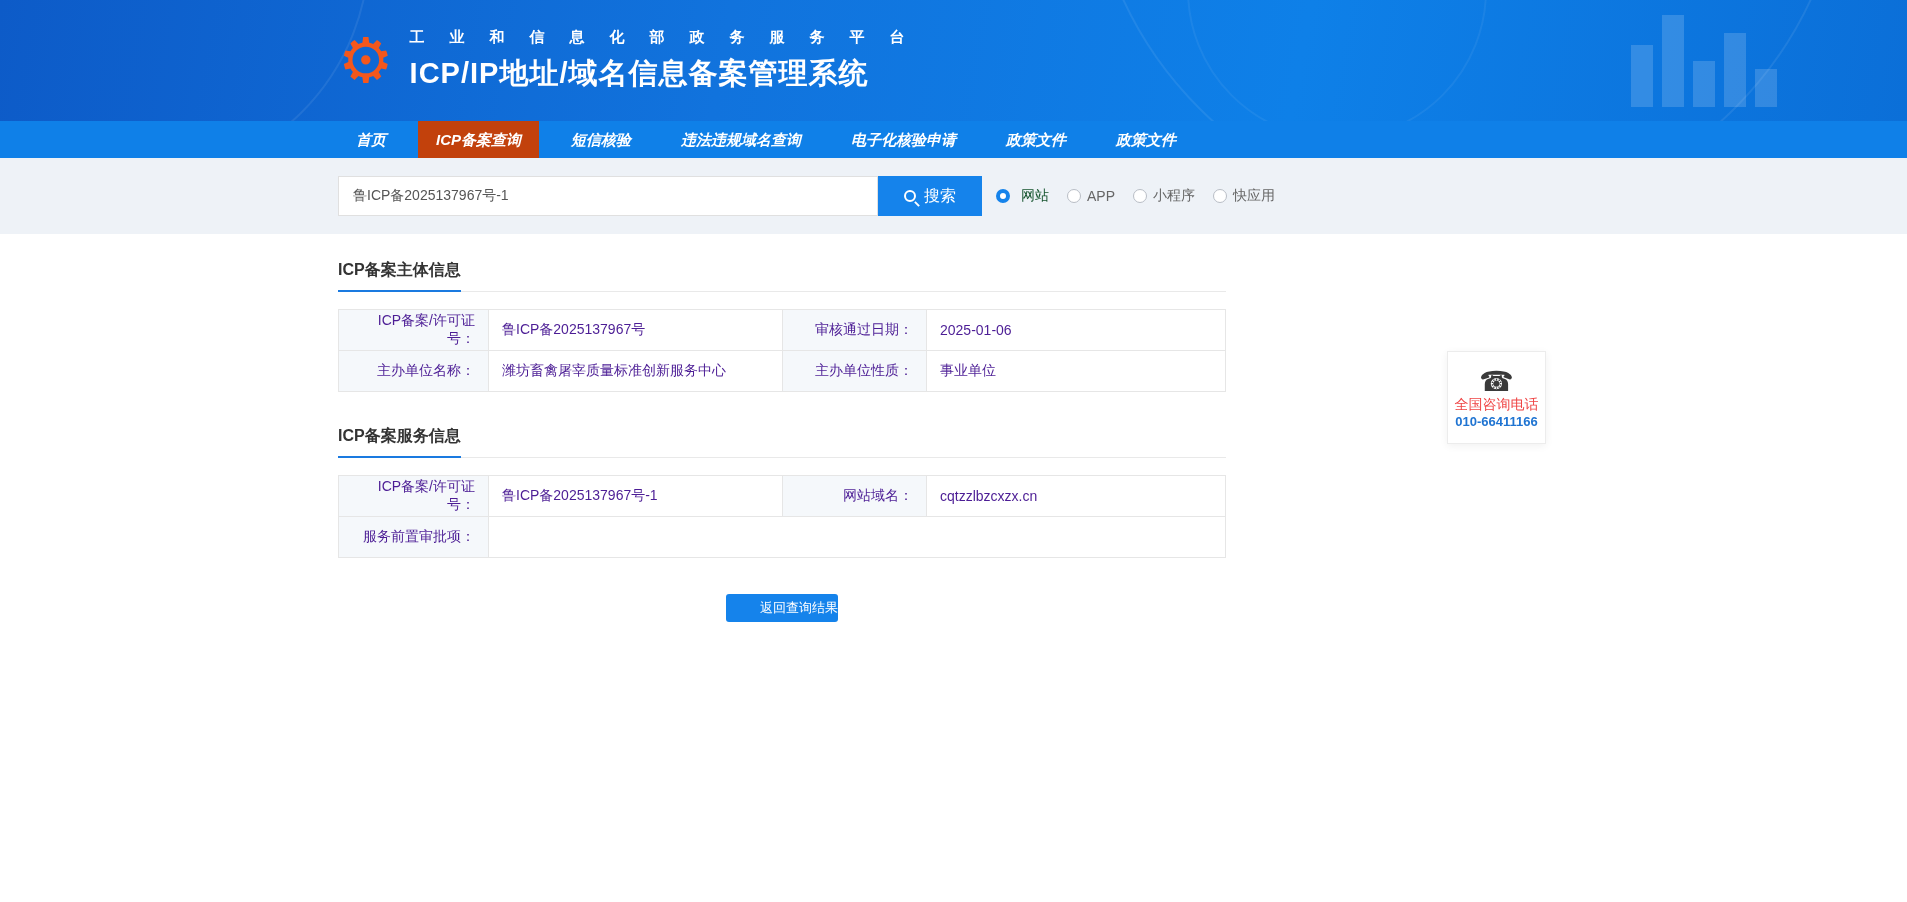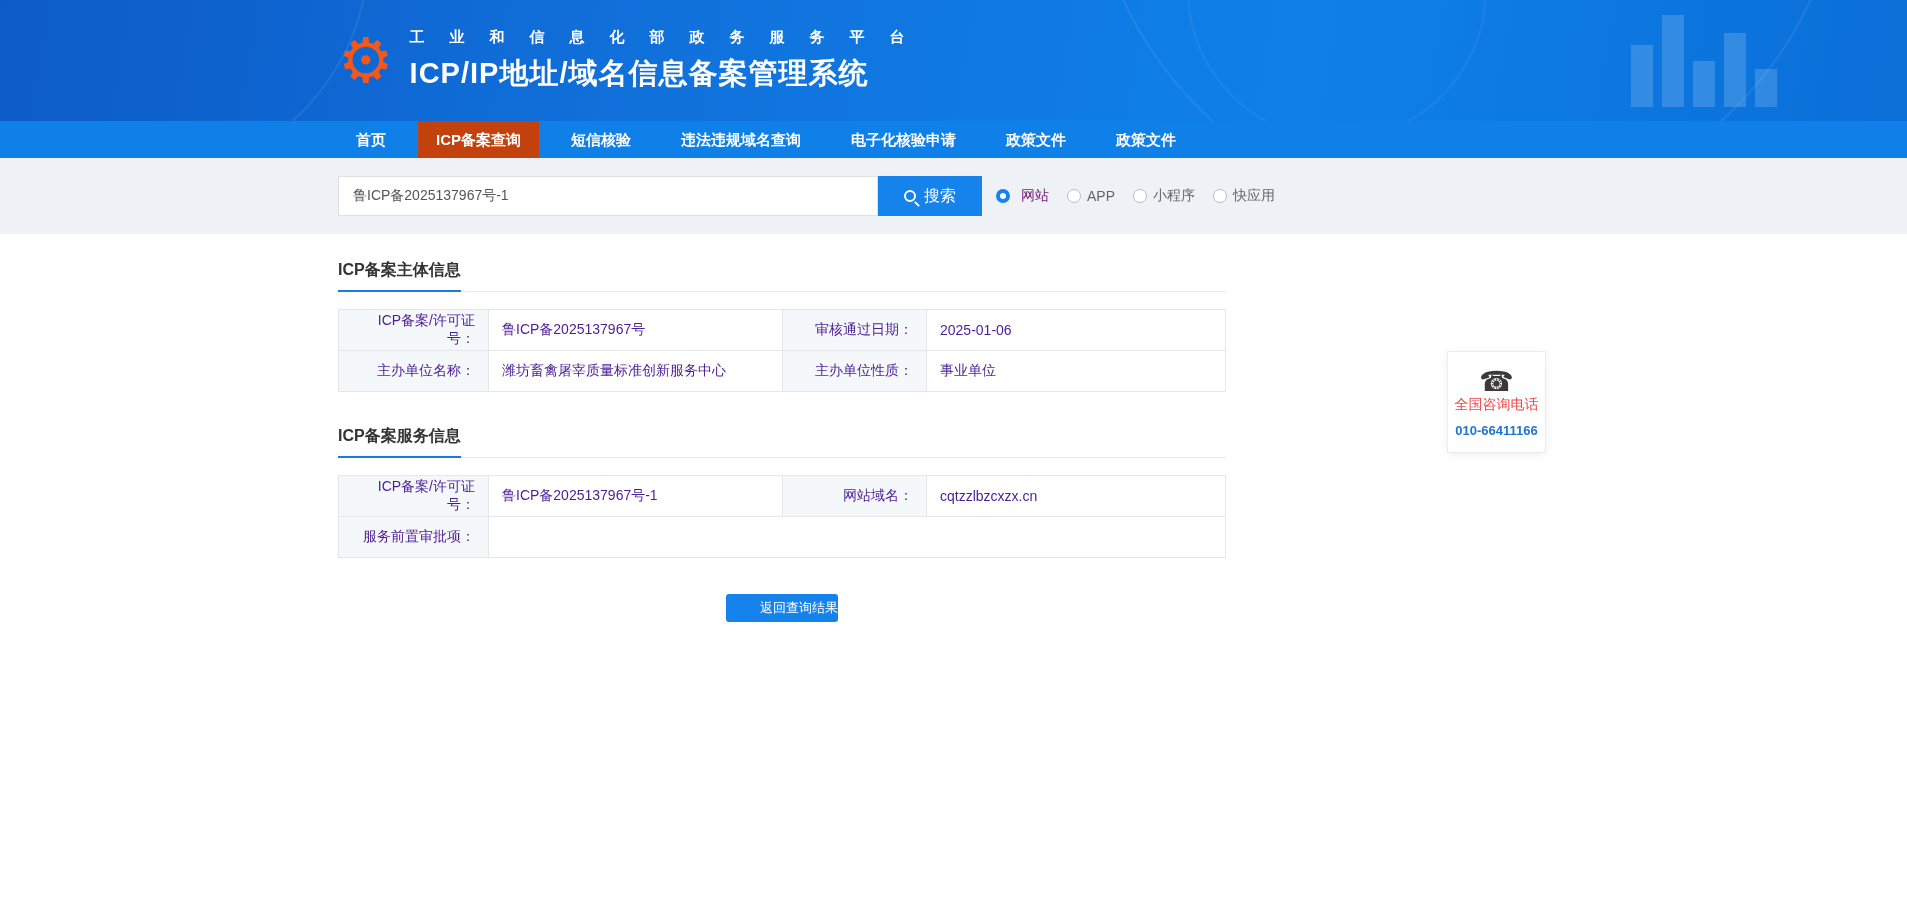--- a/index.html
+++ b/index.html
@@ -27,21 +27,21 @@
 
   .header-inner {
     width: 1231px; margin: 0 auto; height: 100%;
     display: flex; align-items: center; position: relative; z-index: 2;
   }
   .logo { font-size: 62px; line-height: 62px; color: #f4571c; margin-right: 16px; cursor: pointer; }
   .header-subtitle { font-size: 15px; font-weight: bold; color: #fff; letter-spacing: 25px; }
   .header-title { font-size: 29px; font-weight: bold; color: #fff; margin-top: 7px; letter-spacing: 1px; }
 
   
-  .nav { height: 37px; background: #0f80e8; }
+  .nav { height: 37px; background: #0f80e8; font-style: italic; }
   .nav-inner { width: 1231px; margin: 0 auto; display: flex; }
   .nav-item {
     line-height: 37px; padding: 0 18px; margin-right: 14px;
     color: #fff; font-size: 15px; font-weight: bold; cursor: pointer; white-space: nowrap;
   }
   .nav-item.active { background: #c2410c; }
 
   
   .search-section { background: #eef2f7; padding: 18px 0 18px; }
   .search-inner { width: 1231px; margin: 0 auto; display: flex; align-items: center; }
@@ -56,21 +56,21 @@
     font-size: 16px; display: flex; align-items: center; justify-content: center; gap: 8px;
     cursor: pointer; font-family: inherit;
   }
   .mag { width: 12px; height: 12px; border: 2px solid #fff; border-radius: 50%; position: relative; display: inline-block; }
   .mag::after { content: ""; position: absolute; width: 2px; height: 6px; background: #fff; transform: rotate(-45deg); left: 10px; top: 9px; }
 
   .radio-group { display: flex; align-items: center; margin-left: 14px; gap: 18px; }
   .radio-option { display: flex; align-items: center; gap: 6px; font-size: 14px; color: #666; cursor: pointer; }
   .radio-dot { width: 14px; height: 14px; border-radius: 50%; border: 1px solid #b9bec6; background: #fff; flex: none; }
   .radio-option.checked .radio-dot { border: 4px solid #1583eb; }
-  .radio-option.checked { color: #701a75; gap: 11px; }
+  .radio-option.checked { color: #14532d; gap: 11px; }
 
   
   .content-wrap { width: 1231px; margin: 0 auto; position: relative; }
   .main-col { width: 888px; padding-top: 26px; }
   .section-head { border-bottom: 1px solid #e9e9e9; margin-top: 34px; }
   .section-head:first-child { margin-top: 0; }
   .section-head h3 {
     display: inline-block; font-size: 16px; color: #333; font-weight: bold;
     padding-bottom: 9px; border-bottom: 2px solid #1a7ae0; margin-bottom: -1px;
   }
@@ -87,21 +87,21 @@
   }
 
   
   .contact-card {
     position: absolute; left: 1109px; top: 117px; width: 99px;
     background: #fff; border: 1px solid #ececec; box-shadow: 0 2px 8px rgba(0,0,0,0.06);
     text-align: center; padding: 16px 4px 14px;
   }
   .phone-icon { font-size: 28px; color: #3a3a3a; line-height: 1; }
   .contact-label { font-size: 14px; color: #ef4444; margin-top: 0; white-space: nowrap; }
-  .contact-phone { font-size: 13px; font-weight: bold; color: #1f74d2; margin-top: 9px; white-space: nowrap; }
+  .contact-phone { font-size: 13px; font-weight: bold; color: #1f74d2; white-space: nowrap; }
 </style>
 </head>
 <body>
 
 <div class="header">
   <div class="deco-circle c1"></div>
   <div class="deco-circle c2"></div>
   <div class="deco-circle c3"></div>
   <div class="skyline">
     <div class="sk1"></div>

